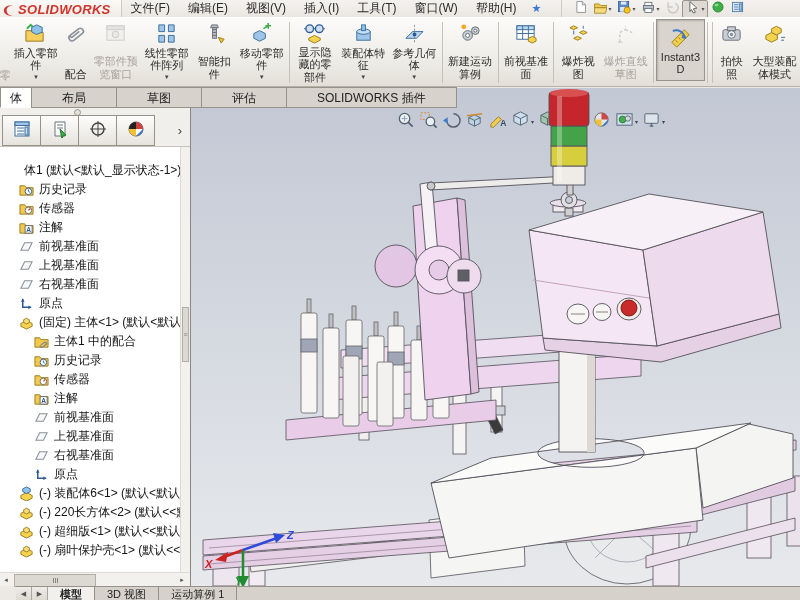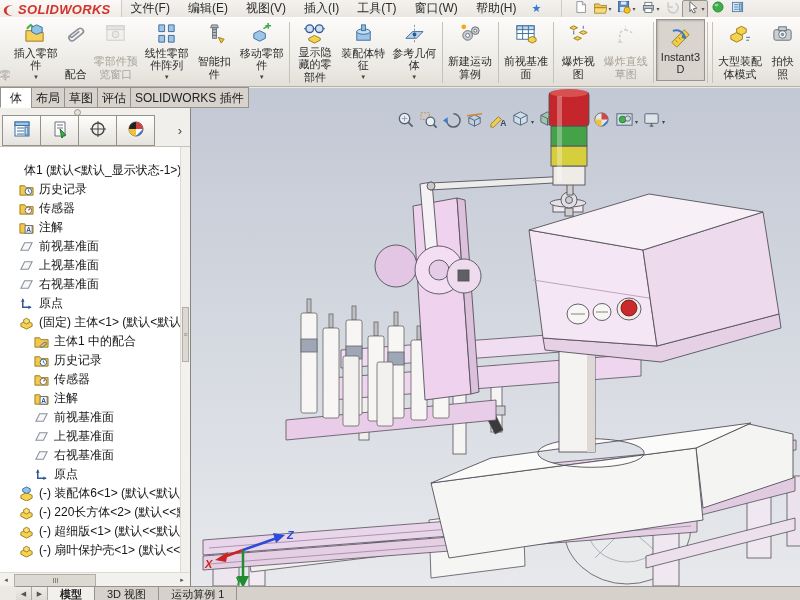--- a/index.html
+++ b/index.html
@@ -38,21 +38,21 @@
   .rbn[data-icon="show-hidden"] .rbn-label{max-width:46px}
   .rbn.disabled .rbn-label{color:#a9a49c}
   .rbn.disabled .rbn-icon{opacity:.45;filter:grayscale(.8)}
   .rbn-arrow{font-size:6px;color:#444;margin-top:2px}
   .rbn.active{background:#d9d5ce;border:1px solid #98948c;box-shadow:inset 1px 1px 2px rgba(0,0,0,.18);justify-content:center}
   .rbn.edge{width:12px;overflow:hidden;padding:14px 0 0 0;color:#a9a49c}
   .rbn-sep{width:1px;background:#c6c2ba;align-self:stretch;margin:3px 2px}
   
   #cmdtabs{position:absolute;left:0;top:87px;height:21px;display:flex;z-index:4}
   .ctab{background:#d7d3cc;border:1px solid #96928a;margin-right:-1px;
-    padding:2px 4px 0;font-size:12px;color:#222;white-space:nowrap;box-sizing:border-box;height:21px}
+    padding:2px 30px 0;font-size:12px;color:#222;white-space:nowrap;box-sizing:border-box;height:21px}
   .ctab.active{background:#fff;border-bottom-color:#fff;padding:2px 9px 0}
   
   #leftpanel{position:absolute;left:0;top:108px;width:190px;height:478px;background:#f1efec;z-index:4}
   .splitter-dot{position:absolute;left:74px;top:1px;width:5px;height:5px;border-radius:50%;
     border:1px solid #9a968e;background:#e5e2dc}
   #ptabs{position:absolute;left:0;top:7px;width:190px;height:32px;background:#f1efec;
     border-bottom:1px solid #c6c2bb;display:flex;align-items:stretch;padding-left:2px;box-sizing:border-box}
   .ptab{width:37px;border:1px solid #96928a;margin-right:-1px;background:linear-gradient(#fdfdfc,#e6e3dd);
     display:flex;align-items:center;justify-content:center}
   .ptab svg{width:18px;height:18px}
@@ -327,42 +327,42 @@
           <path d="M3 16L16 3l5 5L8 21z" fill="#f2cf4a" stroke="#9b7c22"></path>
           <path d="M7 14l2 2M10 11l2 2M13 8l2 2" stroke="#9b7c22"></path>
           <path d="M4 4c6-2 11 1 13 7" fill="none" stroke="#3c78c8" stroke-width="2"></path>
           <path d="M15 7l3.5 5.5-5.5-1z" fill="#3c78c8"></path>
         </svg>
       </span>
       <span class="rbn-label">Instant3D</span>
     </div>
     <div class="rbn-sep"></div>
     <div class="rbn-sep"></div>
+    <div class="rbn" data-icon="snapshot">
+      <span class="rbn-icon">
+        <svg viewBox="0 0 24 24">
+          <rect x="3" y="8" width="18" height="11" rx="2" fill="#c9ced4" stroke="#6a7078"></rect>
+          <rect x="8" y="5" width="8" height="4" fill="#c9ced4" stroke="#6a7078"></rect>
+          <circle cx="12" cy="13" r="4" fill="#eef1f4" stroke="#6a7078"></circle>
+          <circle cx="12" cy="13" r="1.8" fill="#8a9099"></circle>
+        </svg>
+      </span>
+      <span class="rbn-label">拍快照</span>
+    </div>
     <div class="rbn" data-icon="large-assembly">
       <span class="rbn-icon">
         <svg viewBox="0 0 24 24">
           <g fill="#f6d34f" stroke="#9b7c22">
             <path d="M3 14l6-3 6 3v4l-6 3-6-3z"></path>
             <path d="M9 7l5-2.5L19 7v4l-5 2.5L9 11z"></path>
           </g>
           <path d="M19 16h4M19 19h3" stroke="#3c6e9e"></path>
         </svg>
       </span>
       <span class="rbn-label">大型装配体模式</span>
-    </div>
-    <div class="rbn" data-icon="snapshot">
-      <span class="rbn-icon">
-        <svg viewBox="0 0 24 24">
-          <rect x="3" y="8" width="18" height="11" rx="2" fill="#c9ced4" stroke="#6a7078"></rect>
-          <rect x="8" y="5" width="8" height="4" fill="#c9ced4" stroke="#6a7078"></rect>
-          <circle cx="12" cy="13" r="4" fill="#eef1f4" stroke="#6a7078"></circle>
-          <circle cx="12" cy="13" r="1.8" fill="#8a9099"></circle>
-        </svg>
-      </span>
-      <span class="rbn-label">拍快照</span>
     </div>
   </div>
 
 <div id="cmdtabs">
     <span class="ctab active">体</span>
     <span class="ctab">布局</span>
     <span class="ctab">草图</span>
     <span class="ctab">评估</span>
     <span class="ctab">SOLIDWORKS 插件</span>
   </div>

